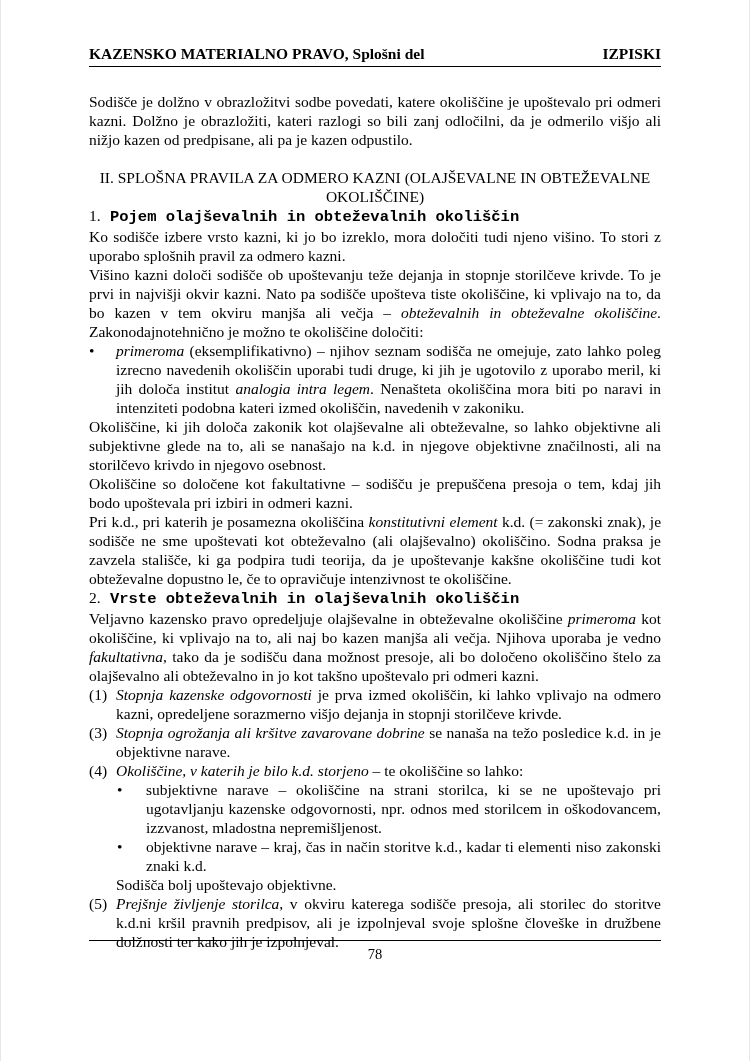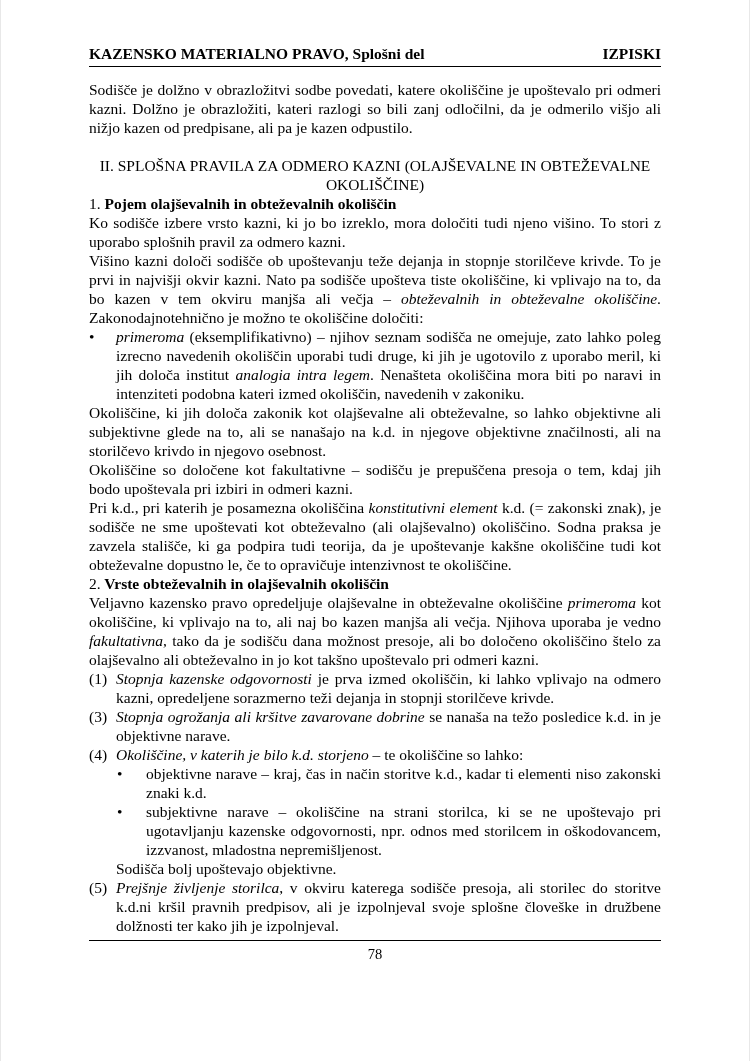--- a/index.html
+++ b/index.html
@@ -21,21 +21,21 @@
     justify-content: space-between;
     align-items: flex-end;
     margin: 0 88px;
     padding-top: 44px;
     padding-bottom: 3px;
     border-bottom: 1.8px solid #000;
     font-weight: bold;
     font-size: 15.5px;
   }
   .content {
-    margin: 13px 88px 0 88px;
+    margin: 25px 88px 0 88px;
   }
   .block { text-align: justify; }
   .section-heading { text-align: center; }
   .spacer { height: 19px; }
   .hang {
     padding-left: 27px;
     text-indent: -27px;
   }
   .hang .marker {
     display: inline-block;
@@ -46,21 +46,21 @@
     padding-left: 57px;
     text-indent: -29px;
   }
   .sub .marker {
     display: inline-block;
     width: 29px;
     text-indent: 0;
   }
   .cont { padding-left: 27px; }
   .it { font-style: italic; }
-  .bd { font-weight: bold; }
+  .bd { font-weight: bold; font-family: Liberation Mono, monospace; }
   .footer {
     position: absolute;
     left: 88px;
     right: 88px;
     top: 940px;
     border-top: 1.8px solid #000;
     text-align: center;
     padding-top: 4px;
     font-size: 14.5px;
   }
@@ -95,30 +95,30 @@
     <div class="block"><span>Okoliščine, ki jih določa zakonik kot olajševalne ali obteževalne, so lahko objektivne ali subjektivne glede na to, ali se nanašajo na k.d. in njegove objektivne značilnosti, ali na storilčevo krivdo in njegovo osebnost.</span></div>
 
     <div class="block"><span>Okoliščine so določene kot fakultativne – sodišču je prepuščena presoja o tem, kdaj jih bodo upoštevala pri izbiri in odmeri kazni.</span></div>
 
     <div class="block"><span>Pri k.d., pri katerih je posamezna okoliščina </span><span class="it">konstitutivni element</span><span> k.d. (= zakonski znak), je sodišče ne sme upoštevati kot obteževalno (ali olajševalno) okoliščino. Sodna praksa je zavzela stališče, ki ga podpira tudi teorija, da je upoštevanje kakšne okoliščine tudi kot obteževalne dopustno le, če to opravičuje intenzivnost te okoliščine.</span></div>
 
     <div class="block"><span>2.</span><span><span class="bd"> Vrste obteževalnih in olajševalnih okoliščin</span></span></div>
 
     <div class="block"><span>Veljavno kazensko pravo opredeljuje olajševalne in obteževalne okoliščine </span><span class="it">primeroma</span><span> kot okoliščine, ki vplivajo na to, ali naj bo kazen manjša ali večja. Njihova uporaba je vedno </span><span class="it">fakultativna</span><span>, tako da je sodišču dana možnost presoje, ali bo določeno okoliščino štelo za olajševalno ali obteževalno in jo kot takšno upoštevalo pri odmeri kazni.</span></div>
 
-    <div class="block hang"><span class="marker">(1)</span><span><span class="it">Stopnja kazenske odgovornosti</span><span> je prva izmed okoliščin, ki lahko vplivajo na odmero kazni, opredeljene sorazmerno teži dejanja in stopnji storilčeve krivde.</span></span></div>
+    <div class="block hang"><span class="marker">(1)</span><span><span class="it">Stopnja kazenske odgovornosti</span><span> je prva izmed okoliščin, ki lahko vplivajo na odmero kazni, opredeljene sorazmerno višjo dejanja in stopnji storilčeve krivde.</span></span></div>
 
 
     <div class="block hang"><span class="marker">(3)</span><span><span class="it">Stopnja ogrožanja ali kršitve zavarovane dobrine</span><span> se nanaša na težo posledice k.d. in je objektivne narave.</span></span></div>
 
     <div class="block hang"><span class="marker">(4)</span><span><span class="it">Okoliščine, v katerih je bilo k.d. storjeno</span><span> – te okoliščine so lahko:</span></span></div>
 
+    <div class="block sub"><span class="marker">•</span><span><span>subjektivne narave – okoliščine na strani storilca, ki se ne upoštevajo pri ugotavljanju kazenske odgovornosti, npr. odnos med storilcem in oškodovancem, izzvanost, mladostna nepremišljenost.</span></span></div>
+
     <div class="block sub"><span class="marker">•</span><span><span>objektivne narave – kraj, čas in način storitve k.d., kadar ti elementi niso zakonski znaki k.d.</span></span></div>
-
-    <div class="block sub"><span class="marker">•</span><span><span>subjektivne narave – okoliščine na strani storilca, ki se ne upoštevajo pri ugotavljanju kazenske odgovornosti, npr. odnos med storilcem in oškodovancem, izzvanost, mladostna nepremišljenost.</span></span></div>
 
     <div class="block cont"><span>Sodišča bolj upoštevajo objektivne.</span></div>
 
     <div class="block hang"><span class="marker">(5)</span><span><span class="it">Prejšnje življenje storilca</span><span>, v okviru katerega sodišče presoja, ali storilec do storitve k.d.ni kršil pravnih predpisov, ali je izpolnjeval svoje splošne človeške in družbene dolžnosti ter kako jih je izpolnjeval.</span></span></div>
 
   </div>
 
   <div class="footer">
     <span>78</span>
   </div>

